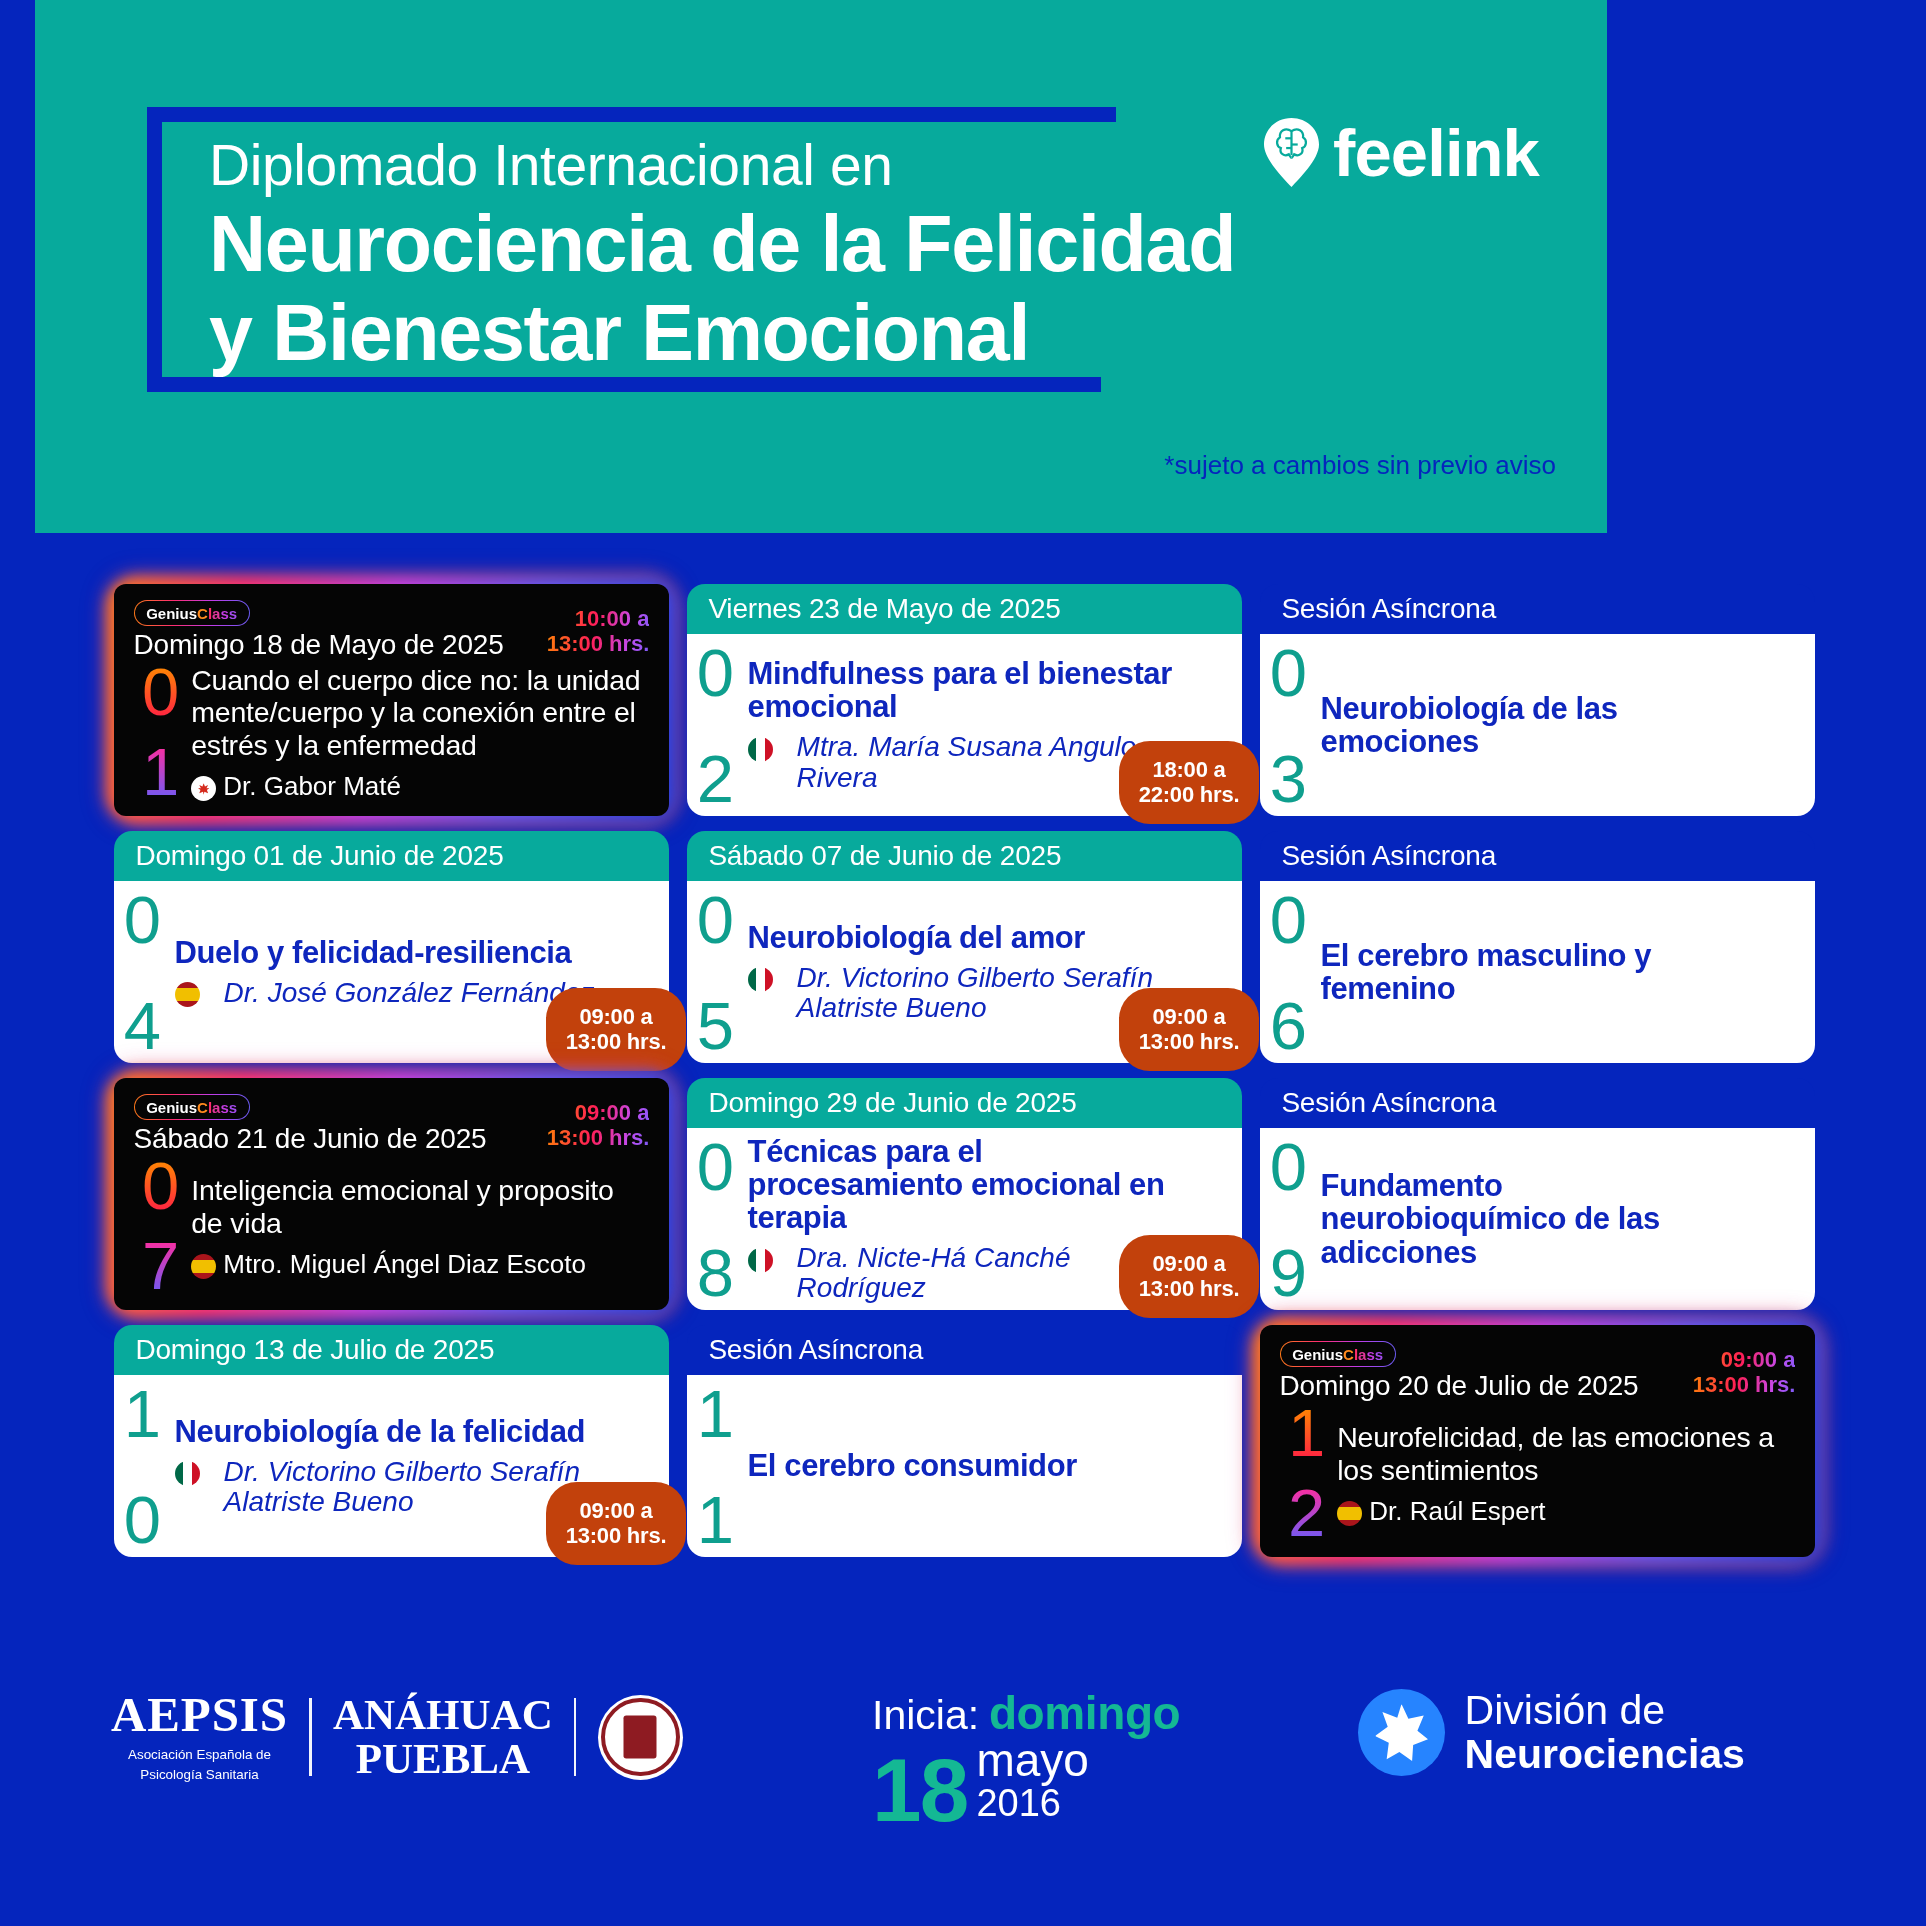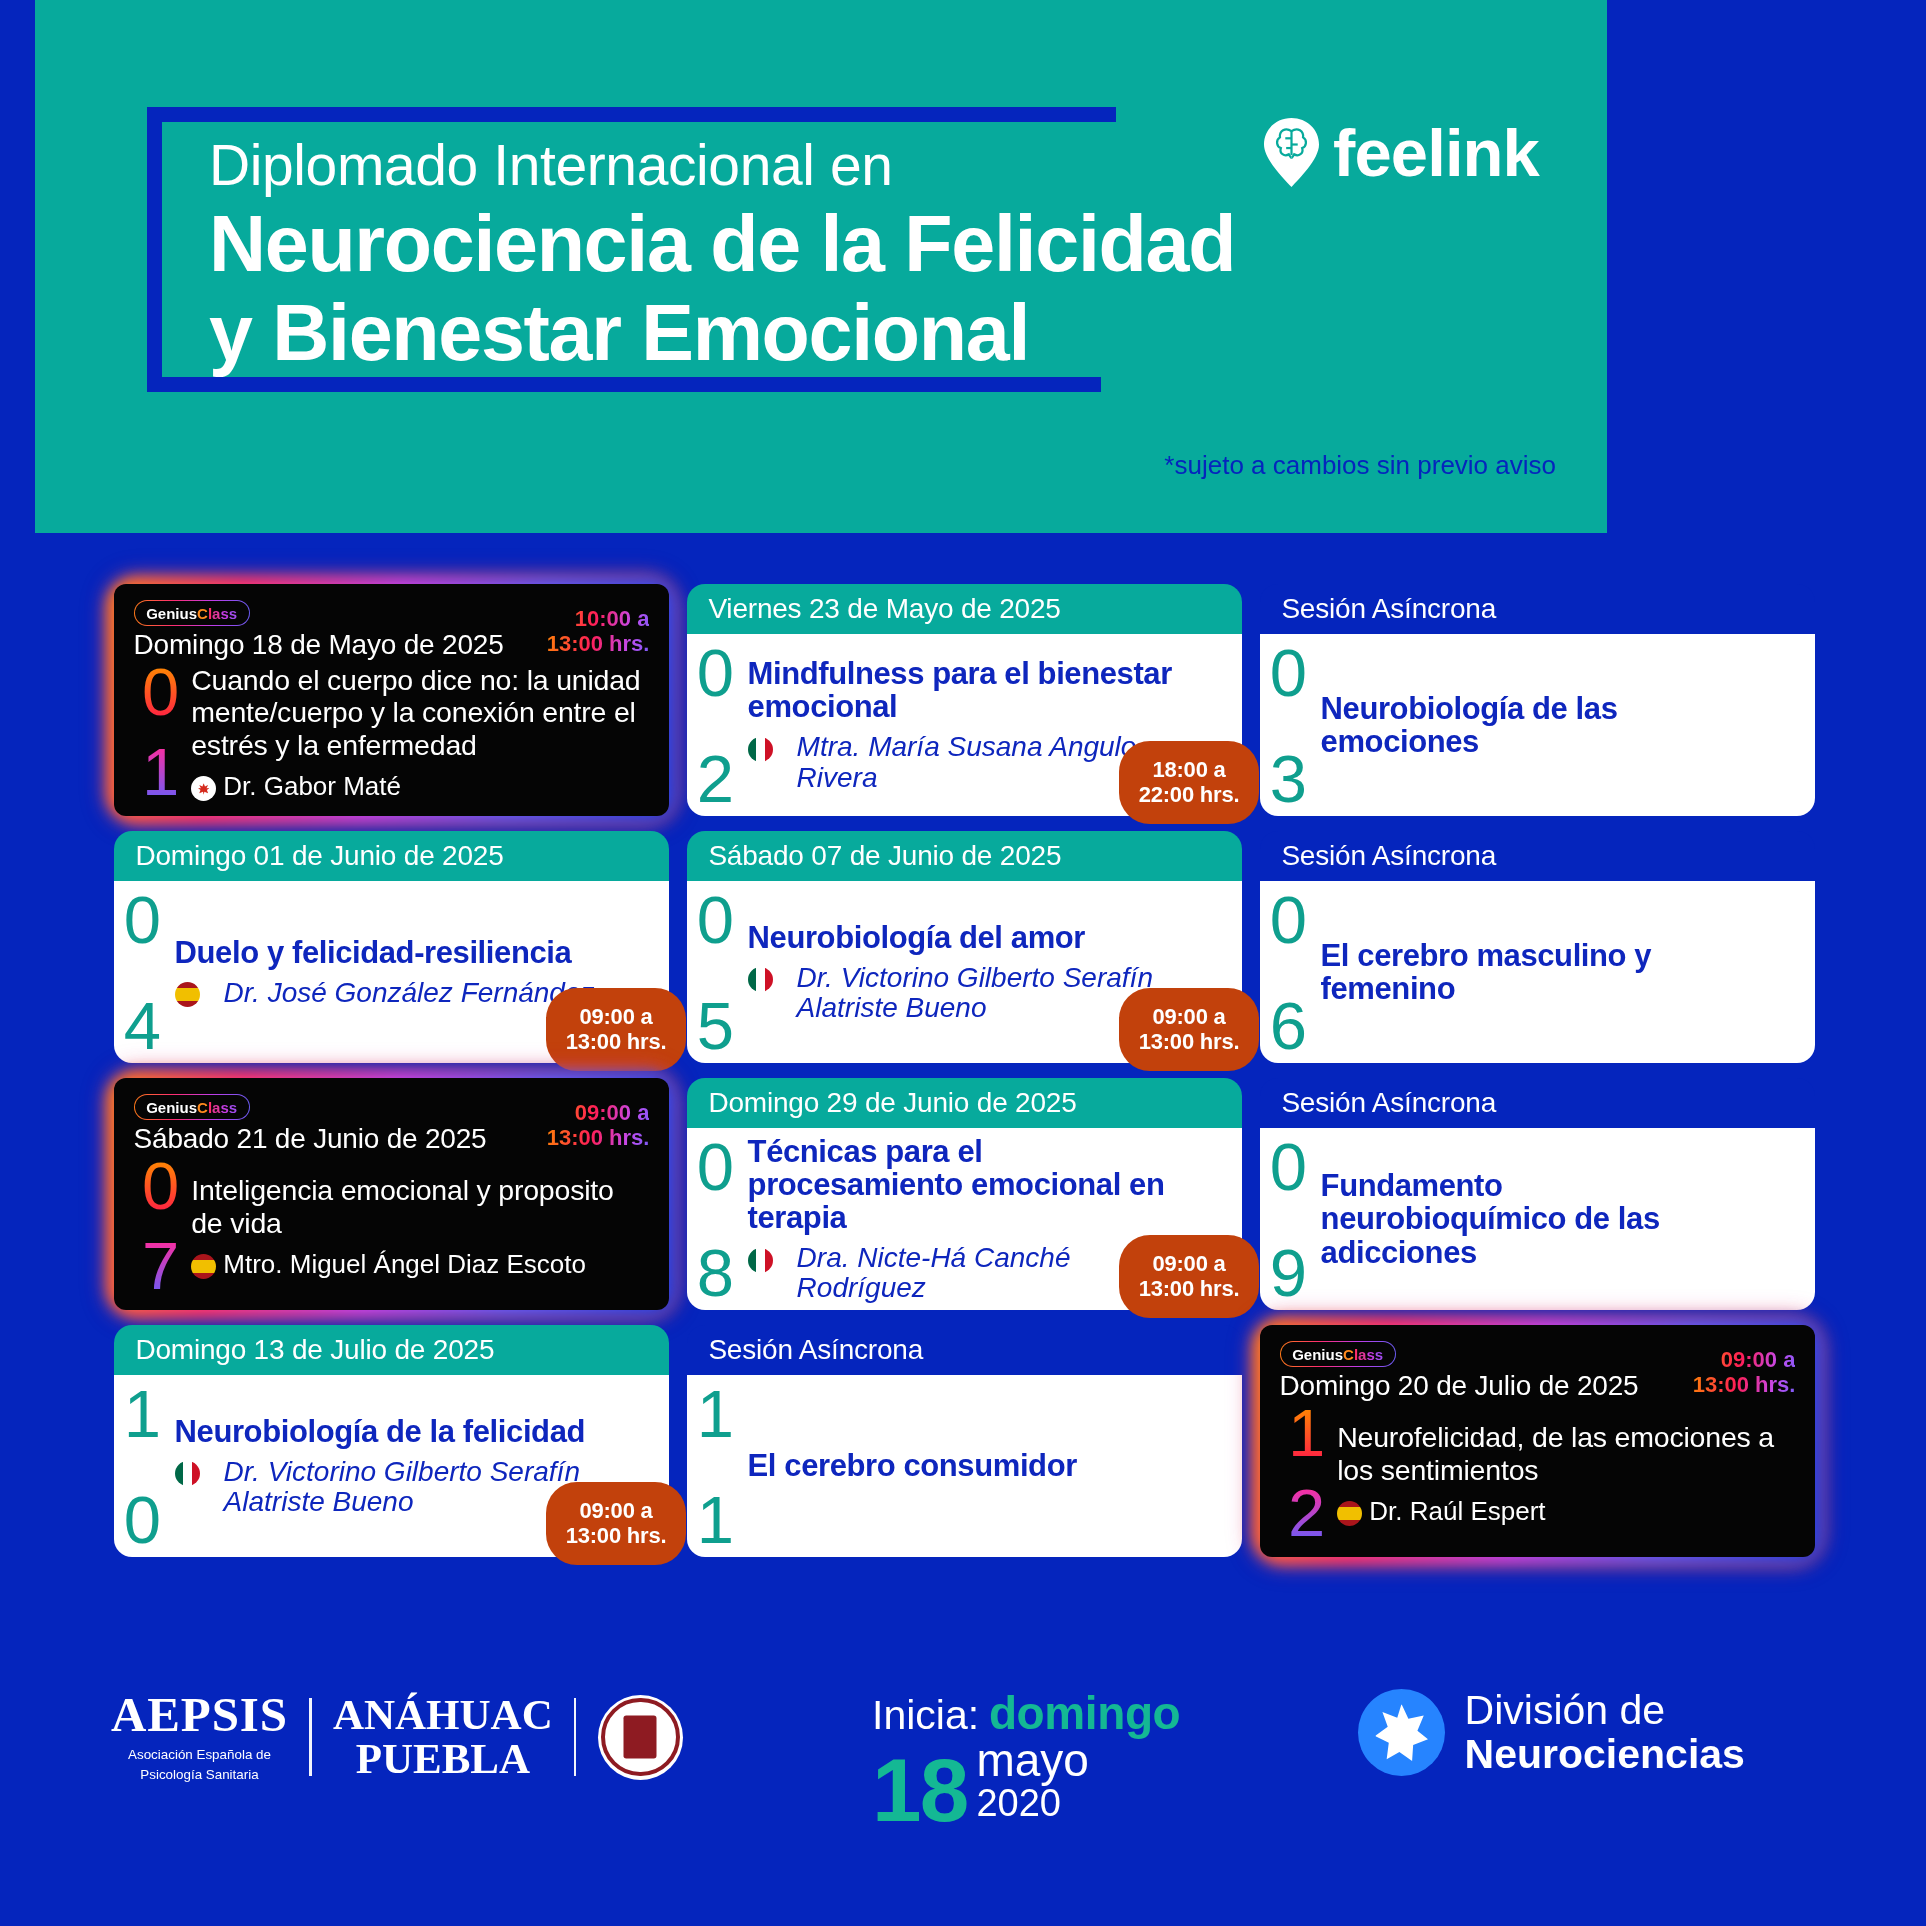--- a/index.html
+++ b/index.html
@@ -565,21 +565,21 @@
 
   <div class="start-block">
     <div class="start-l1">
       <span class="start-inicia">Inicia:</span>
       <span class="start-dow">domingo</span>
     </div>
     <div class="start-l2">
       <span class="start-day">18</span>
       <span class="start-mycol">
         <span class="start-month">mayo</span>
-        <span class="start-year">2020</span>
+        <span class="start-year">2016</span>
       </span>
     </div>
   </div>
 
   <div class="divneuro">
     <div class="dn-circle"></div>
     <div class="dn-text">
       <span class="dn-l1">División de</span>
       <span class="dn-l2">Neurociencias</span>
     </div>

